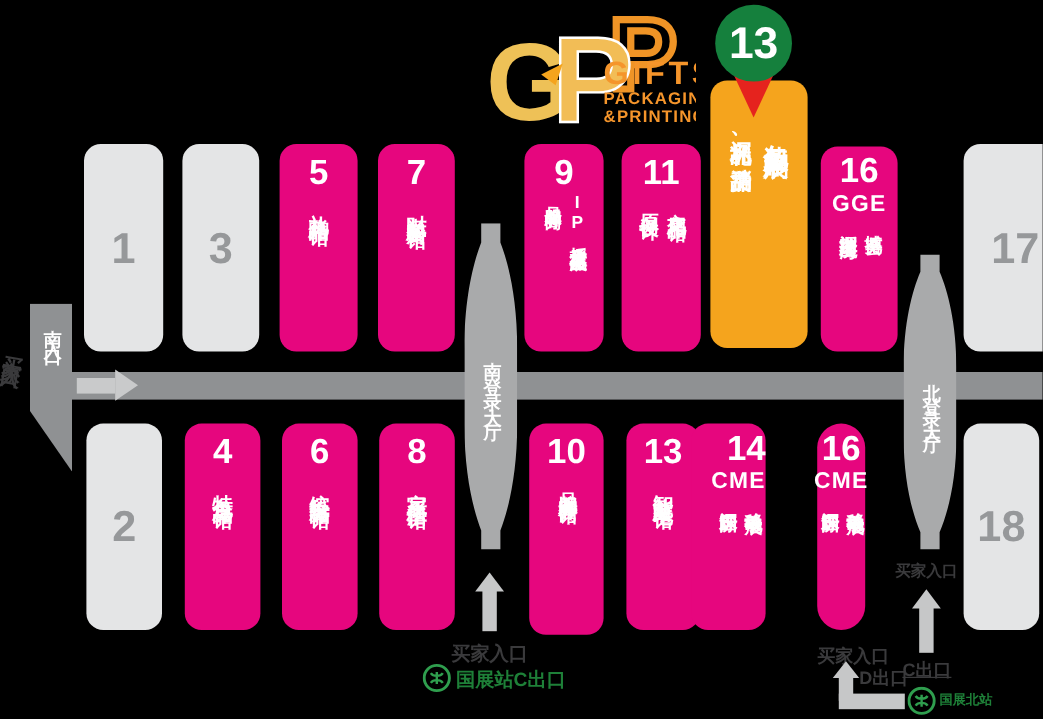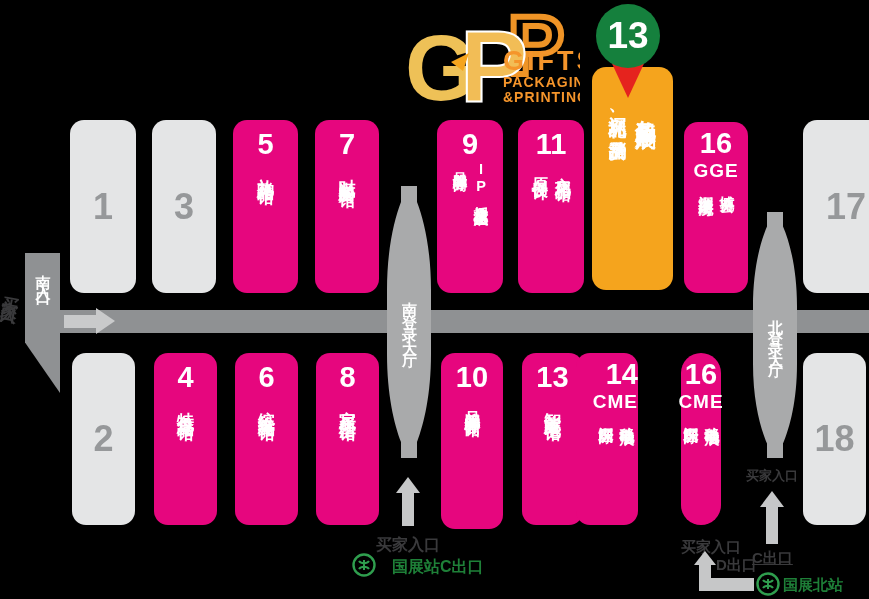--- a/index.html
+++ b/index.html
@@ -197,32 +197,32 @@
     <div class="gnum">18</div>
   </div>
 
   <div class="up-head" style="left:396px;top:477px;"></div>
   <div class="up-shaft" style="left:402px;top:492px;height:34px;"></div>
   <div class="lbl dark" style="left:376px;top:535px;font-size:16px;">买家入口</div>
   <svg class="micon" style="left:352px;top:553px;" viewBox="0 0 24 24">
     <circle cx="12" cy="12" r="10.5" fill="none" stroke="#2F9E4E" stroke-width="2.4"></circle>
     <path d="M7 8 C9 11 15 11 17 8 M7 16 C9 13 15 13 17 16 M12 7 V17" stroke="#2F9E4E" stroke-width="2" fill="none"></path>
   </svg>
-  <div class="lbl green-t" style="left:380px;top:557px;font-size:16px;margin-left:12px;">国展站C出口</div>
+  <div class="lbl green-t" style="left:380px;top:557px;font-size:16px;">国展站C出口</div>
 
   <div class="lbl dark" style="left:746px;top:467px;font-size:13px;">买家入口</div>
   <div class="up-head" style="left:760px;top:491px;"></div>
   <div class="up-shaft" style="left:766px;top:506px;height:38px;"></div>
   <div class="lbl dark" style="left:752px;top:549px;font-size:15px;text-decoration:underline;">C出口</div>
 
   <div class="lbl dark" style="left:681px;top:538px;font-size:15px;">买家入口</div>
   <div class="up-head" style="left:694px;top:551px;border-left-width:11px;border-right-width:11px;border-bottom-width:14px;"></div>
   <div class="l-h" style="left:699px;top:564px;width:12px;height:20px;"></div>
   <div class="l-h" style="left:699px;top:578px;width:55px;height:13px;"></div>
   <div class="lbl dark" style="left:716px;top:556px;font-size:15px;">D出口</div>
 
   <svg class="micon" style="left:756px;top:572px;" viewBox="0 0 24 24">
     <circle cx="12" cy="12" r="10.5" fill="none" stroke="#2F9E4E" stroke-width="2.4"></circle>
     <path d="M7 8 C9 11 15 11 17 8 M7 16 C9 13 15 13 17 16 M12 7 V17" stroke="#2F9E4E" stroke-width="2" fill="none"></path>
   </svg>
-  <div class="lbl green-t" style="left:783px;top:576px;font-size:15px;">国展北站</div>
+  <div class="lbl green-t" style="left:783px;top:576px;font-size:11px;">国展北站</div>
 
 </div>
 
 </body></html>

